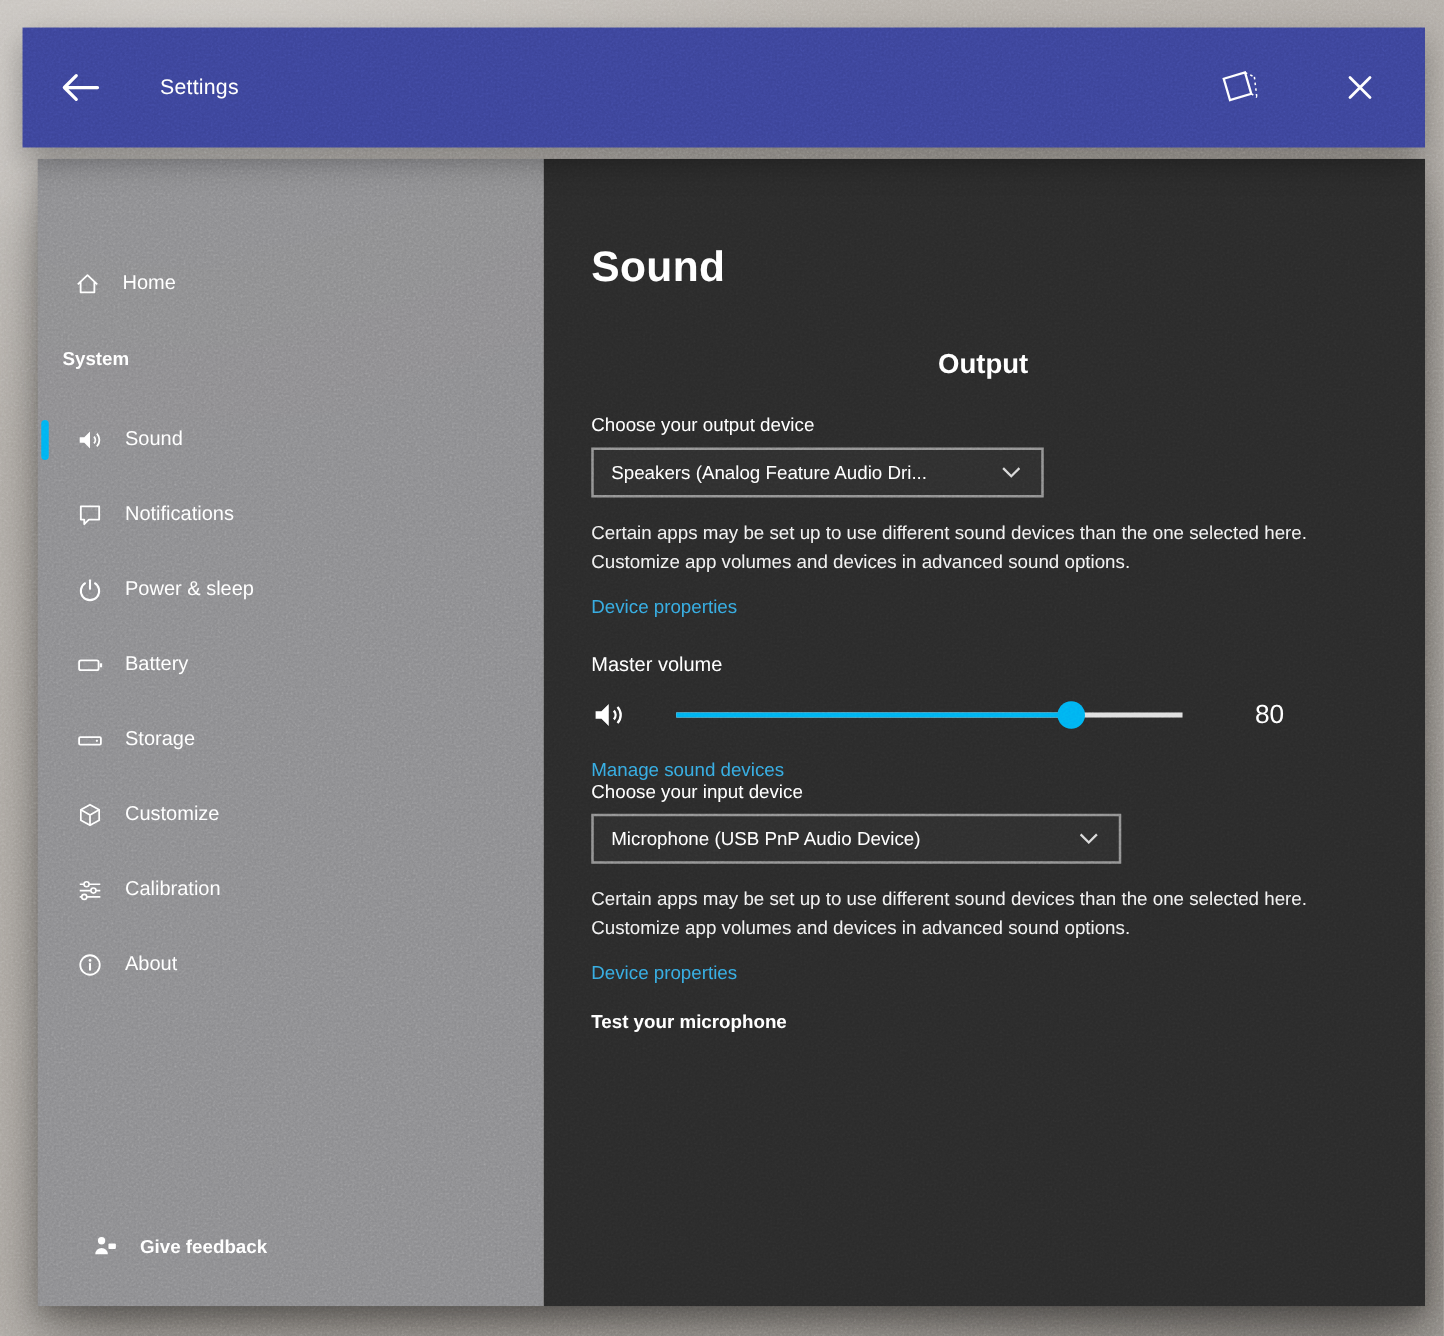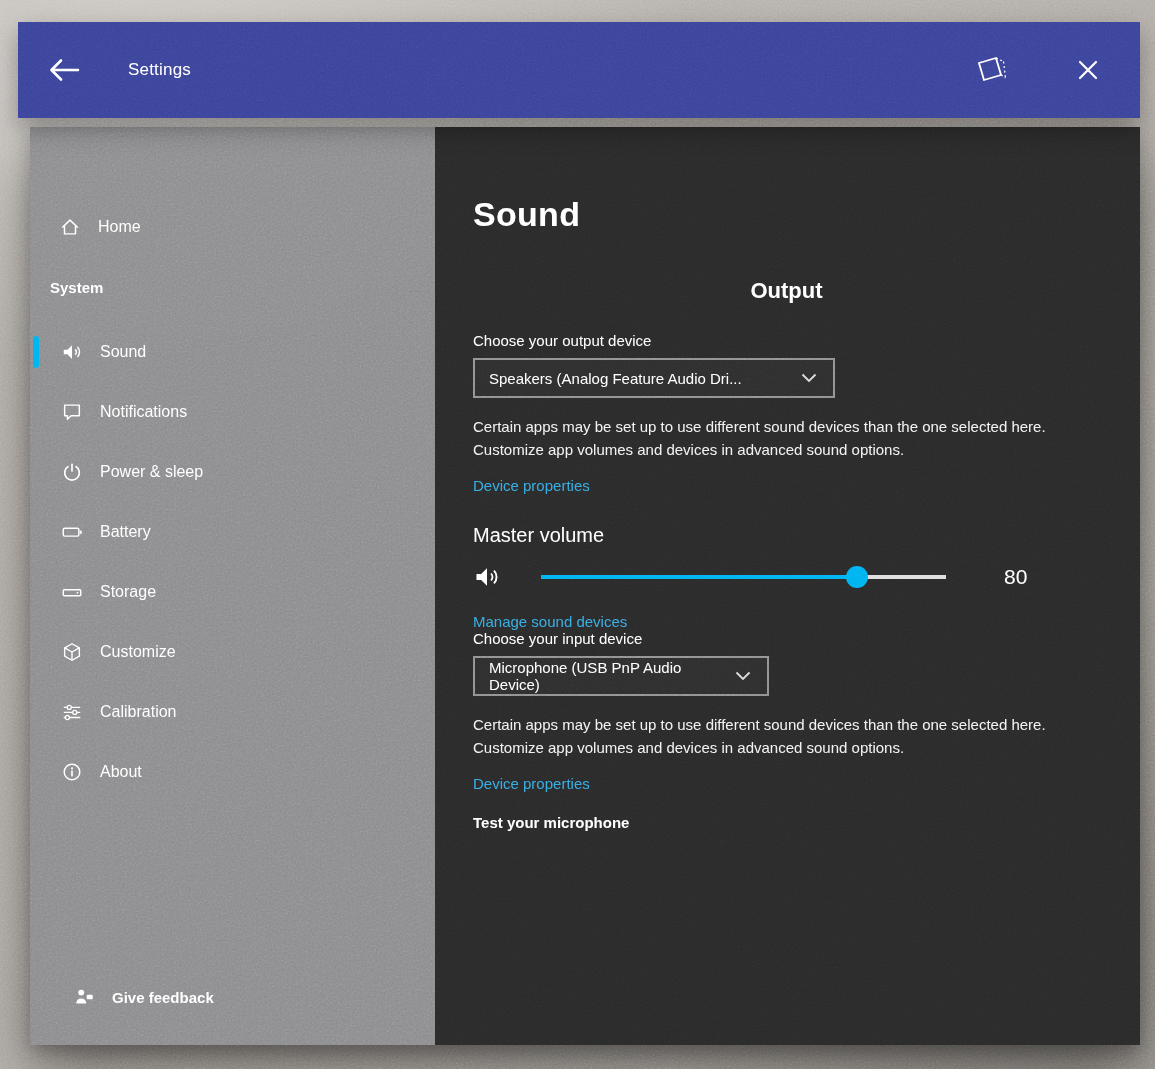--- a/index.html
+++ b/index.html
@@ -89,25 +89,25 @@
   .section-heading { font-size:22px; font-weight:600; margin-bottom:28px;text-align:center; }
   .section-heading.input-h { margin-top:48px; }
   .field-label { font-size:15px; margin-bottom:9px; }
   .dropdown {
     height:40px; border:2px solid #8f8f8f; background:#2e2e2e;
     display:flex; align-items:center; justify-content:space-between;
     padding:0 12px 0 14px; cursor:pointer; margin-bottom:18px;
     font-size:15px; color:#fff;
   }
   .dropdown.output { width:362px; }
-  .dropdown.input { width:296px; }
+  .dropdown.input { width:424px; }
   .desc { font-size:15px; line-height:1.5; max-width:588px; color:#f1f1f1; margin-bottom:16px; }
   .link { color:#35a8e0; font-size:15px; cursor:pointer; display:block; width:max-content; text-decoration:none; }
   .link.props-out { margin-bottom:30px; }
-  .master-label { font-size:20px; margin-bottom:16px; }
+  .master-label { font-size:16px; margin-bottom:16px; }
   .volume-row { display:flex; align-items:center; margin-bottom:22px;gap:32px; }
   .volume-row .spk { width:28px; height:28px; flex:0 0 28px; }
   .slider { position:relative; width:405px; height:24px; margin-left:8px; cursor:pointer; }
   .slider .track { position:absolute; left:0; right:0; top:10px; height:4px; background:#dedede; }
   .slider .fill { position:absolute; left:0; top:10px; height:4px; width:78%; background:#00b1f1; }
   .slider .thumb {
     position:absolute; top:1px; left:calc(78% - 11px); width:22px; height:22px;
     border-radius:50%; background:#00b1f1; cursor:grab;
   }
   .volume-value { font-size:21px; margin-left:26px; }

